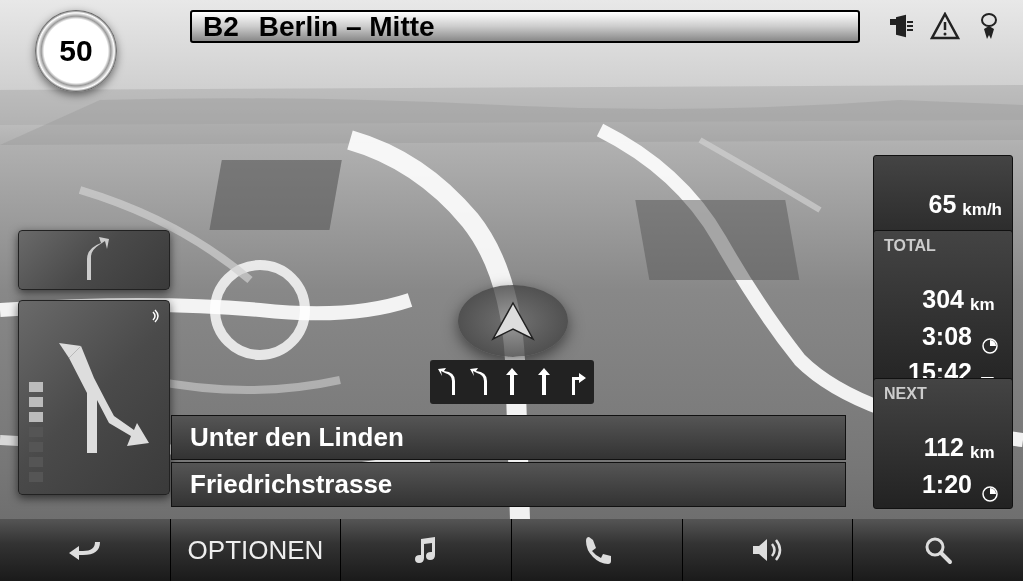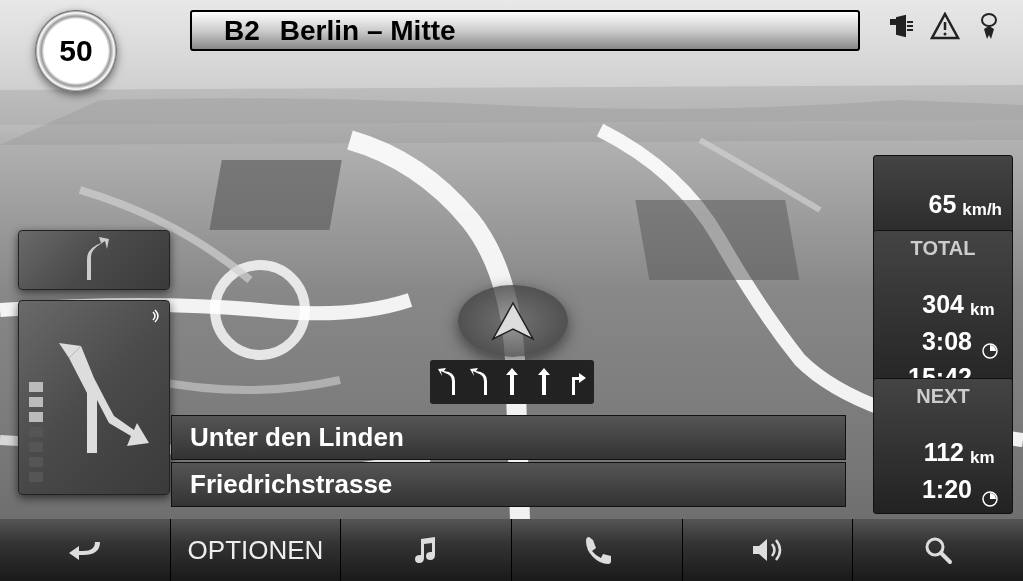--- a/index.html
+++ b/index.html
@@ -42,27 +42,27 @@
       font-size: 30px;
       color: #000;
     }
     
     
     .road-banner {
       position: absolute;
       top: 10px;
       left: 190px;
       width: 670px;
-      height: 41px;
+      height: 33px;
       background: linear-gradient(180deg, #fff 0%, #ccc 50%, #888 100%);
       border: 2px solid #000;
       border-radius: 3px;
       display: flex;
       align-items: center;
-      padding: 0 32px;
+      padding: 0 11px;
       font-size: 28px;
       font-weight: bold;
       color: #000;
       gap: 20px;
     }
     
     
     .status-icons {
       position: absolute;
       top: 10px;
@@ -192,25 +192,24 @@
       border-radius: 3px;
       color: #fff;
       padding: 6px 10px;
     }
     
     .panel-speed { top: 155px; }
     .panel-total { top: 230px; }
     .panel-next { top: 378px; }
     
     .panel-header {
-      font-size: 20px;
+      font-size: 16px;
       font-weight: bold;
       color: #ccc;
       margin-bottom: 2px;
-      text-align: center;
     }
     
     .panel-row {
       display: flex;
       justify-content: flex-end;
       align-items: flex-end;
       gap: 6px;
       font-size: 22px;
       font-weight: bold;
       line-height: 1.45;

